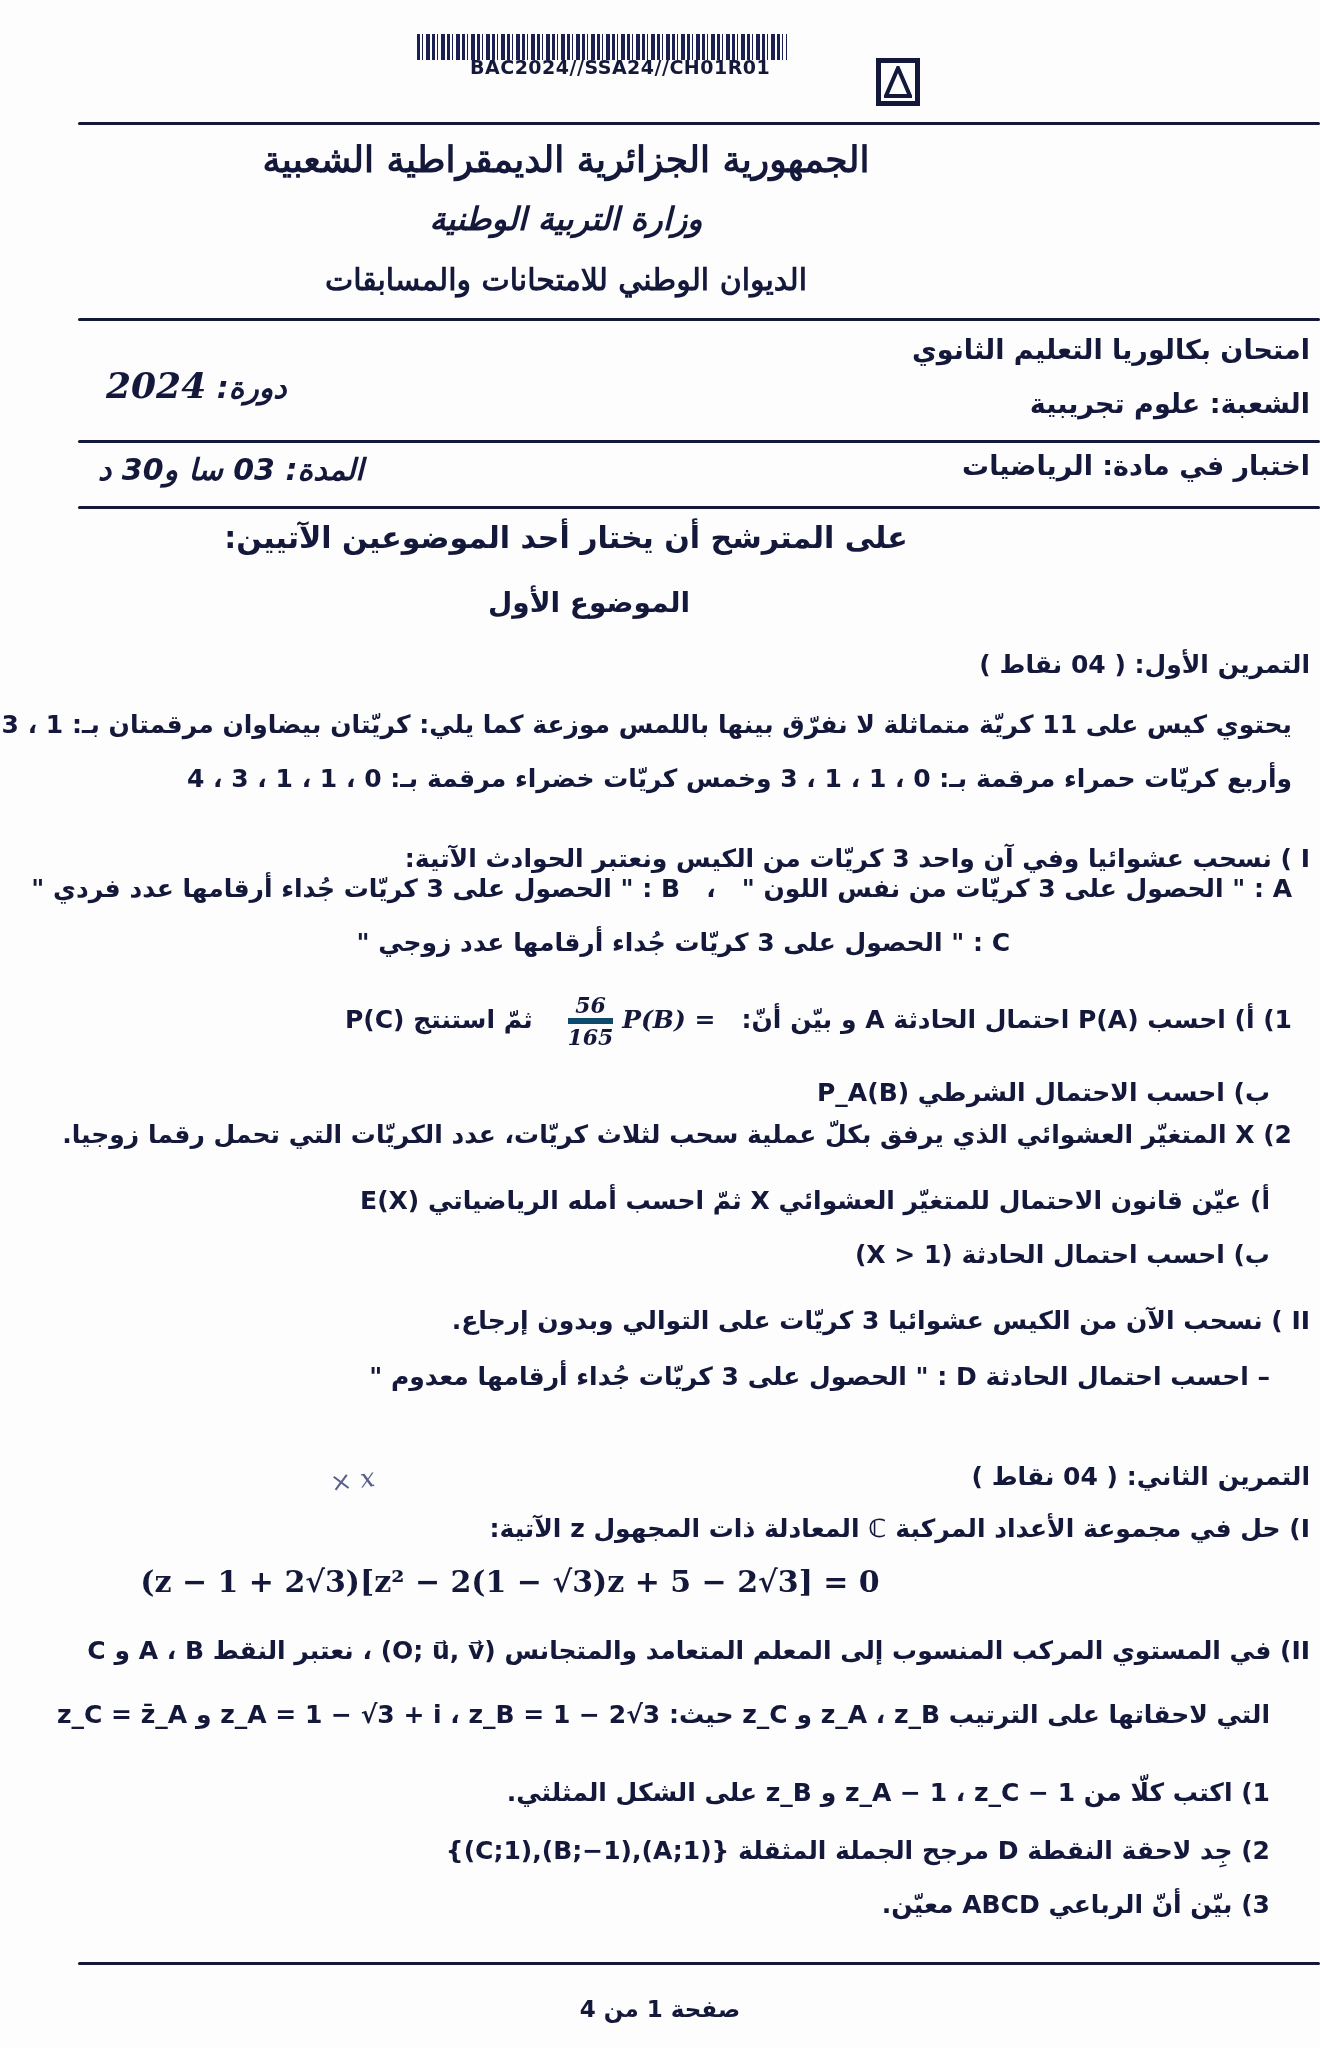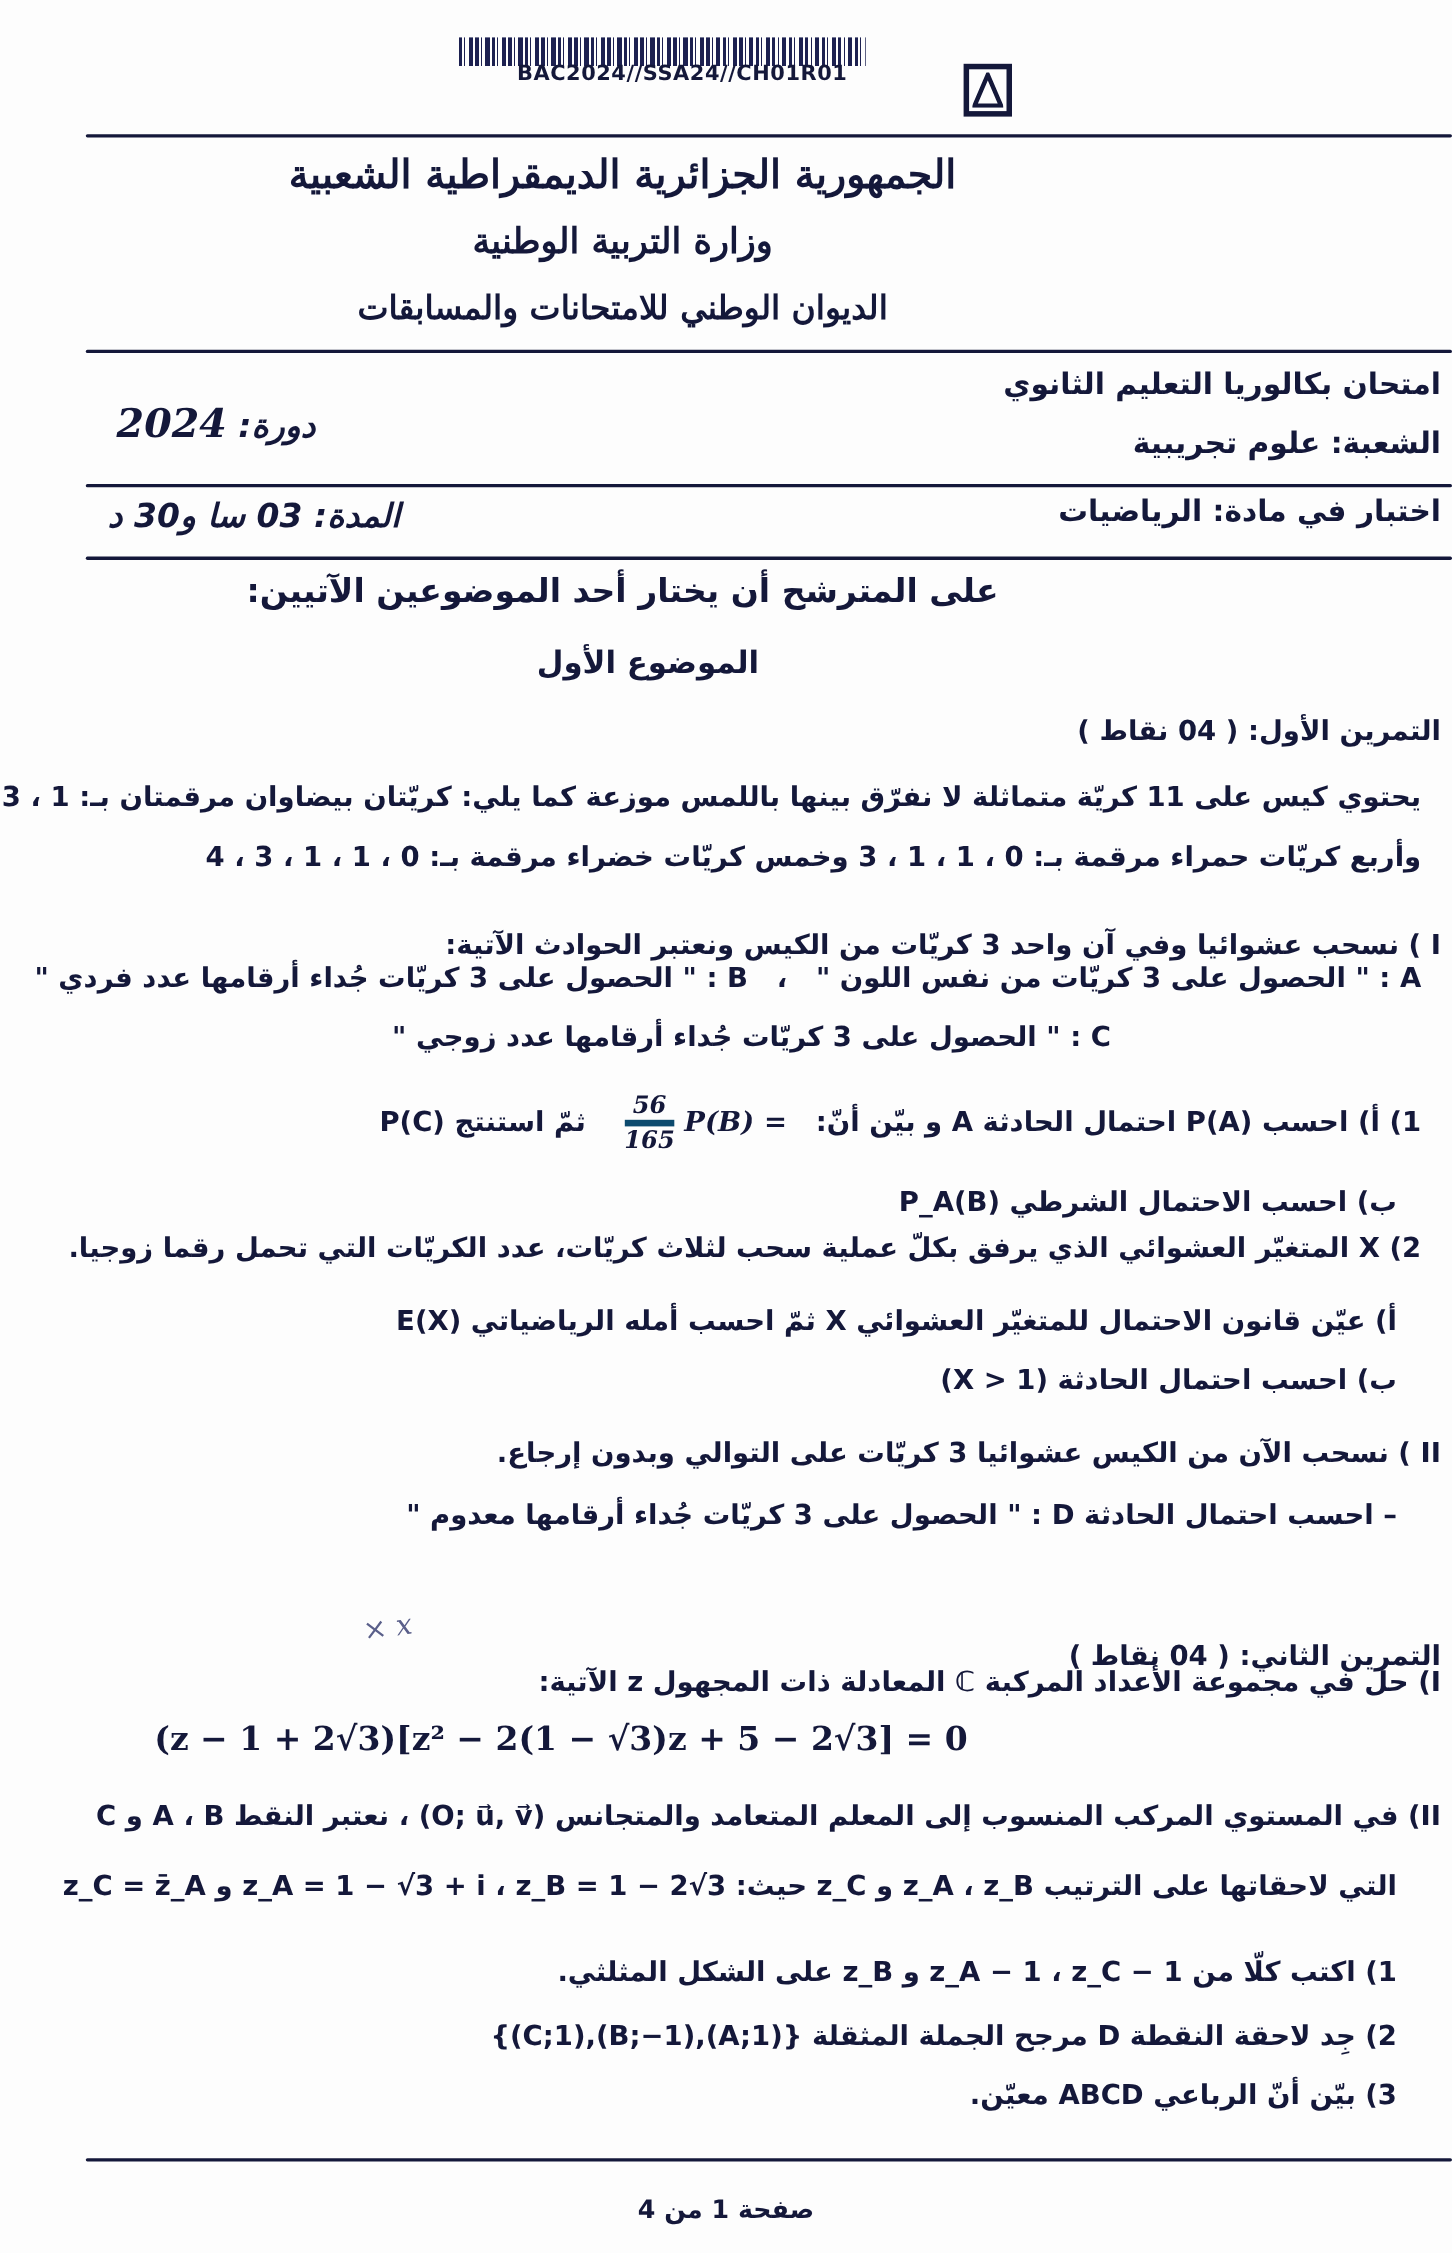--- a/index.html
+++ b/index.html
@@ -12,21 +12,21 @@
   .barcode {
     left: 417px; top: 34px; width: 370px; height: 26px;
     background: repeating-linear-gradient(90deg, #1c2050 0 3px, transparent 3px 5px, #1c2050 5px 6px, transparent 6px 9px, #1c2050 9px 13px, transparent 13px 15px);
   }
   .barcode-text { left: 470px; top: 56px; font-size: 19px; font-weight: bold; letter-spacing: 0.5px; font-family: "DejaVu Sans", sans-serif; }
   .logo-box { left: 876px; top: 58px; width: 44px; height: 48px; border: 5px solid #14183a; box-sizing: border-box; }
   .logo-box svg { position: absolute; left: 3px; top: 3px; }
   .rule { left: 78px; width: 1242px; height: 3px; background: #14183a; border-radius: 2px; }
   .center-title { left: 0; width: 1132px; text-align: center; font-family: "DejaVu Serif", serif; font-weight: bold; }
   .t1 { top: 138px; font-size: 36px; }
-  .t2 { top: 200px; font-size: 32px; }
+  .t2 { top: 200px; font-size: 32px; font-style: italic; }
   .t3 { top: 262px; font-size: 30px; text-align: center; }
   .row-right { right: 10px; font-weight: bold; font-size: 27px; text-align: right; }
   .row-left { left: 106px; font-weight: bold; font-size: 30px; direction: rtl; font-style: italic; }
   .big-num { font-family: "DejaVu Serif", serif; font-size: 36px; }
   .line { right: 28px; width: 1210px; text-align: right; font-size: 25px; font-weight: bold; direction: rtl; white-space: nowrap; }
   .math { font-family: "DejaVu Serif", serif; font-style: italic; font-weight: bold; direction: ltr; unicode-bidi: embed; }
   .frac { display: inline-block; vertical-align: middle; text-align: center; font-family: "DejaVu Serif", serif; font-style: italic; font-weight: bold; font-size: 22px; line-height: 26px; }
   .frac span { display: block; }
   .frac .num { border-bottom: 6px solid #0c4a6e; padding: 0 4px; }
   .handwrite { left: 330px; top: 1465px; font-size: 26px; color: #5a5f8a; font-family: "DejaVu Serif", serif; font-style: italic; transform: rotate(-8deg); }
@@ -88,21 +88,21 @@
   &nbsp;&nbsp;
   <span>ثمّ استنتج P(C)</span>
 </div>
 <div class="abs line" style="top:1078px; right:50px;">ب) احسب الاحتمال الشرطي P_A(B)</div>
 <div class="abs line" style="top:1120px;">2) X المتغيّر العشوائي الذي يرفق بكلّ عملية سحب لثلاث كريّات، عدد الكريّات التي تحمل رقما زوجيا.</div>
 <div class="abs line" style="top:1186px; right:50px;">أ) عيّن قانون الاحتمال للمتغيّر العشوائي X ثمّ احسب أمله الرياضياتي E(X)</div>
 <div class="abs line" style="top:1240px; right:50px;">ب) احسب احتمال الحادثة (X &gt; 1)</div>
 <div class="abs line" style="top:1306px; right:10px;">II ) نسحب الآن من الكيس عشوائيا 3 كريّات على التوالي وبدون إرجاع.</div>
 <div class="abs line" style="top:1362px; right:50px;">– احسب احتمال الحادثة D : " الحصول على 3 كريّات جُداء أرقامها معدوم "</div>
 
-<div class="abs line" style="top:1462px; right:10px;margin-top:29px;">التمرين الثاني: ( 04 نقاط )</div>
+<div class="abs line" style="top:1462px; right:10px;">التمرين الثاني: ( 04 نقاط )</div>
 <div class="abs handwrite">× x</div>
 <div class="abs line" style="top:1514px; right:10px;">I) حل في مجموعة الأعداد المركبة ℂ المعادلة ذات المجهول z الآتية:</div>
 <div class="abs eq-line" style="top:1564px; left:-150px;">(z − 1 + 2√3)[z² − 2(1 − √3)z + 5 − 2√3] = 0</div>
 <div class="abs line" style="top:1636px; right:10px;">II) في المستوي المركب المنسوب إلى المعلم المتعامد والمتجانس (O; u⃗, v⃗) ، نعتبر النقط A ، B و C</div>
 <div class="abs line" style="top:1700px; right:50px;">التي لاحقاتها على الترتيب z_A ، z_B و z_C حيث: z_A = 1 − √3 + i ، z_B = 1 − 2√3 و z_C = z̄_A</div>
 <div class="abs line" style="top:1778px; right:50px;">1) اكتب كلّا من z_A − 1 ، z_C − 1 و z_B على الشكل المثلثي.</div>
 <div class="abs line" style="top:1836px; right:50px;">2) جِد لاحقة النقطة D مرجح الجملة المثقلة {(A;1),(B;−1),(C;1)}</div>
 <div class="abs line" style="top:1890px; right:50px;">3) بيّن أنّ الرباعي ABCD معيّن.</div>
 
 <div class="abs rule" style="top:1962px;"></div>

